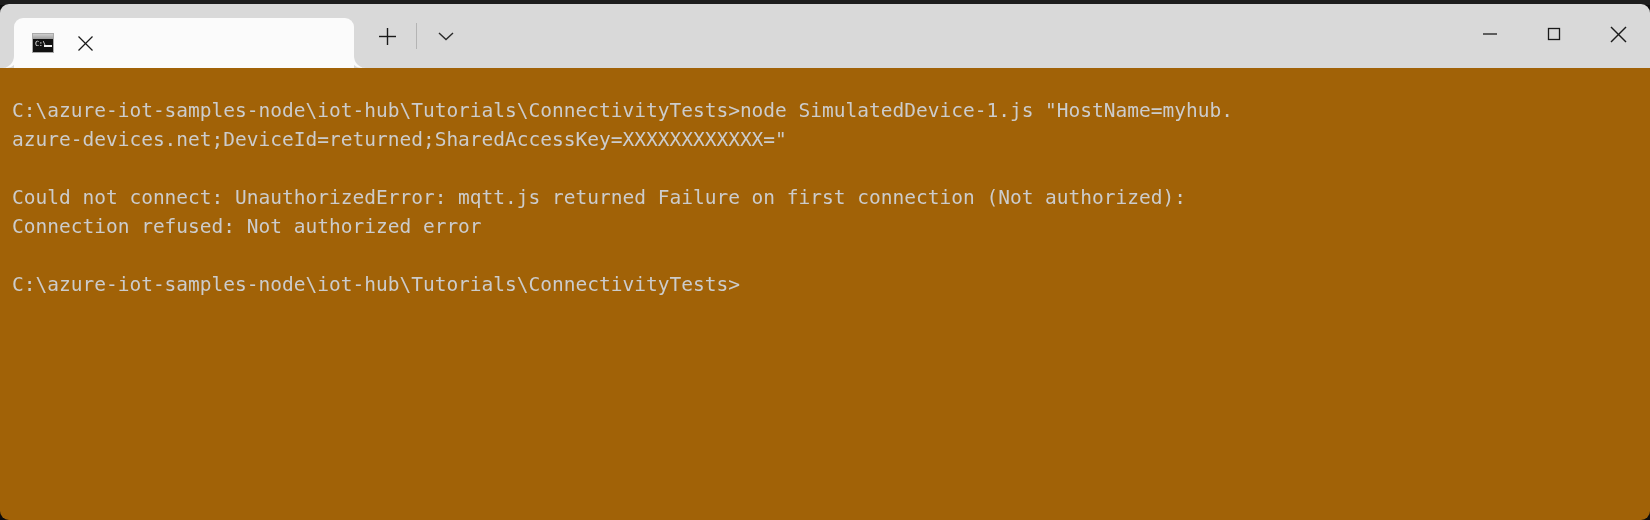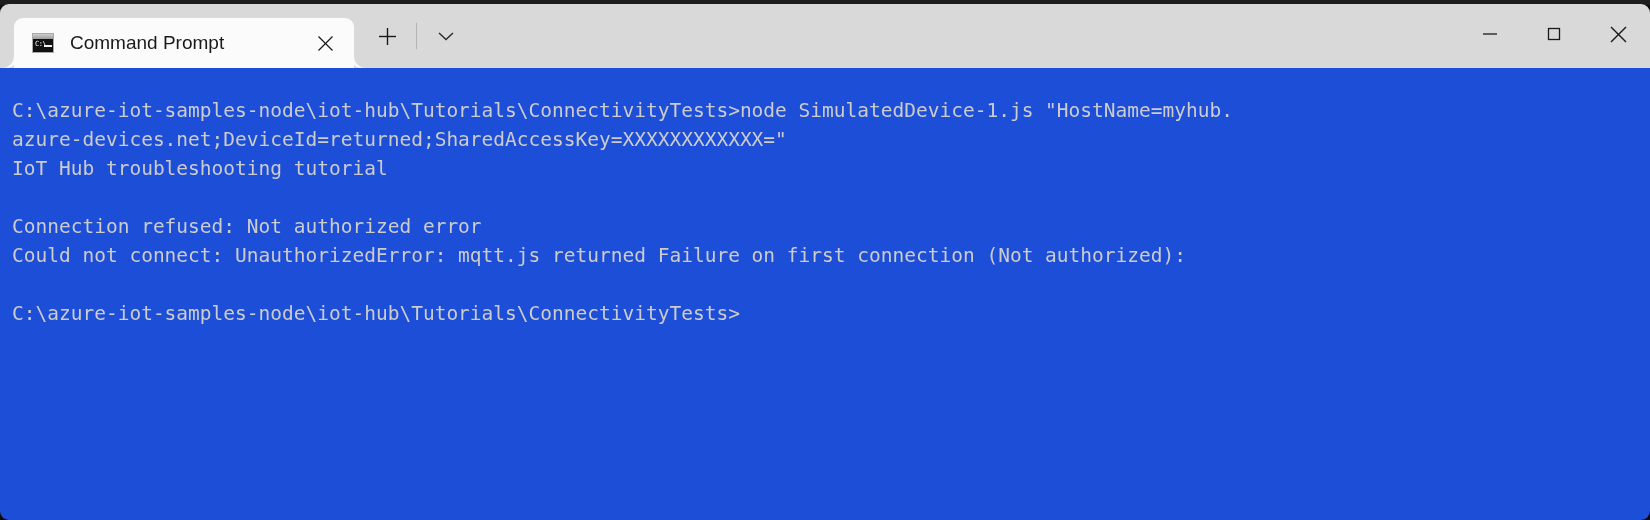--- a/index.html
+++ b/index.html
@@ -197,21 +197,21 @@
   }
   .winbtn svg { display: block; }
 
   
   .terminal {
     position: absolute;
     top: 68px;
     left: 0;
     width: 1650px;
     height: 452px;
-    background: #1d4ed8;
+    background: #a16207;
     border-bottom-left-radius: 9px;
     border-bottom-right-radius: 9px;
     overflow: hidden;
     box-sizing: border-box;
     padding: 28px 0 0 12px;
   }
   .term-line {
     font-family: "DejaVu Sans Mono", monospace;
     font-size: 19.5px;
     line-height: 29px;
@@ -234,21 +234,20 @@
       <div class="tab">
         <div class="tab-shoulder-mask-l"></div>
         <div class="tab-shoulder-mask-r"></div>
 
         <div class="tab-icon">
           <div class="bar"></div>
           <div class="prompt">C:\</div>
           <div class="cursorline"></div>
         </div>
 
-        <div class="tab-title">Command Prompt</div>
 
         <div class="tab-close">
           <svg width="17" height="17" viewBox="0 0 17 17">
             <line x1="1.5" y1="1.5" x2="15.5" y2="15.5" stroke="#1a1a1a" stroke-width="1.3"></line>
             <line x1="15.5" y1="1.5" x2="1.5" y2="15.5" stroke="#1a1a1a" stroke-width="1.3"></line>
           </svg>
         </div>
       </div>
 
       <div class="newtab-area">
@@ -285,21 +284,20 @@
           <line x1="2" y1="2" x2="17" y2="17" stroke="#1a1a1a" stroke-width="1.35"></line>
           <line x1="17" y1="2" x2="2" y2="17" stroke="#1a1a1a" stroke-width="1.35"></line>
         </svg>
       </div>
     </div>
   </div>
 
   <div class="terminal">
     <div class="term-line">C:\azure-iot-samples-node\iot-hub\Tutorials\ConnectivityTests&gt;node SimulatedDevice-1.js "HostName=myhub.</div>
     <div class="term-line">azure-devices.net;DeviceId=returned;SharedAccessKey=XXXXXXXXXXXX="</div>
-    <div class="term-line">IoT Hub troubleshooting tutorial</div>
     <div class="term-line blank">&nbsp;</div>
+    <div class="term-line">Could not connect: UnauthorizedError: mqtt.js returned Failure on first connection (Not authorized):</div>
     <div class="term-line">Connection refused: Not authorized error</div>
-    <div class="term-line">Could not connect: UnauthorizedError: mqtt.js returned Failure on first connection (Not authorized):</div>
     <div class="term-line blank">&nbsp;</div>
     <div class="term-line">C:\azure-iot-samples-node\iot-hub\Tutorials\ConnectivityTests&gt;</div>
   </div>
 
 </div>
 
 </body></html>

